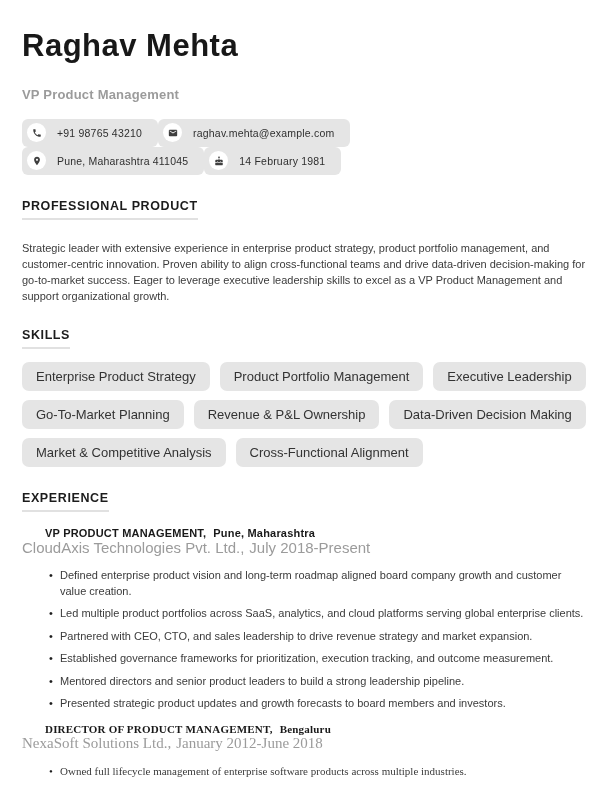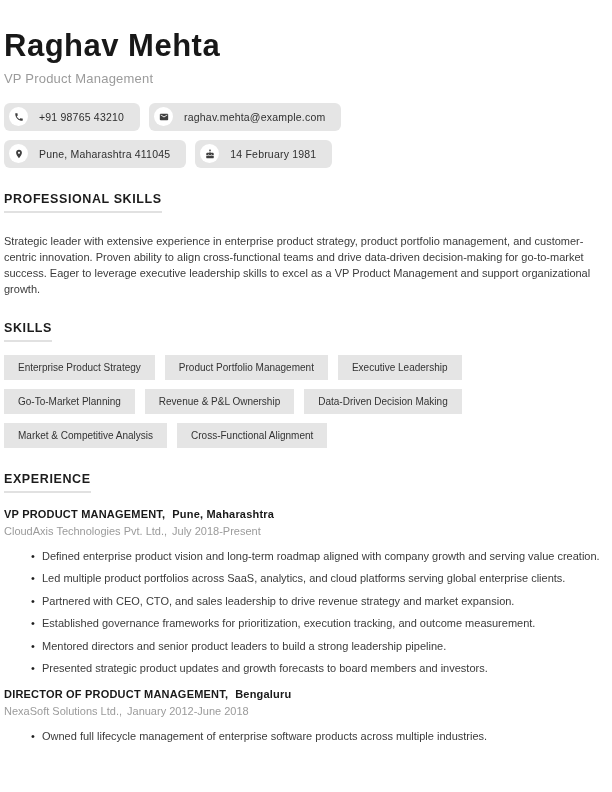--- a/index.html
+++ b/index.html
@@ -1,42 +1,42 @@
 <!DOCTYPE html>
 <html><head>
 <meta charset="utf-8">
 <style>
   html,body { margin:0; padding:0; background:#ffffff; }
   .page {
     width:612px; height:792px; background:#ffffff; box-sizing:border-box;
-    padding:30px 4px; position:relative; overflow:hidden;
+    padding:30px 22px; position:relative; overflow:hidden;
     font-family:"Liberation Sans", sans-serif;
   }
   .name { font-size:31px; font-weight:bold; color:#181818; letter-spacing:.5px; line-height:1.05; }
-  .subtitle { font-size:13px; color:#9b9b9b; margin-top:8px; letter-spacing:.2px; }
+  .subtitle { font-size:13px; color:#9b9b9b; margin-top:24px; letter-spacing:.2px;font-weight:bold; }
 
-  .contact { margin-top:17px; display:flex; flex-wrap:wrap; gap:9px; max-width:500px; }
+  .contact { margin-top:17px; display:flex; flex-wrap:wrap; max-width:500px; }
   .chip-contact { display:flex; align-items:center; background:#e5e5e5; border-radius:6px; height:28px; padding:0 16px 0 5px; }
   .icon-circle { width:19px; height:19px; border-radius:50%; background:#ffffff; display:flex; align-items:center; justify-content:center; margin-right:11px; flex:none; }
   .icon-circle svg { width:10px; height:10px; fill:#3f3f3f; }
   .chip-contact .label { font-size:10.5px; color:#2f2f2f; letter-spacing:.2px; white-space:nowrap; }
 
   .section { margin-top:21px; }
   .section-heading { display:inline-block; font-size:12.5px; font-weight:bold; color:#1c1c1c; letter-spacing:.6px; padding-bottom:5px; border-bottom:2.5px solid #e1e1e1; }
 
   .summary-text { margin-top:20px; font-size:11px; line-height:16px; color:#3b3b3b; }
 
   .skills-list { margin-top:13px; display:flex; flex-wrap:wrap; gap:9px 10px; max-width:568px; }
-  .skill-chip { background:#e5e5e5; border-radius:0; padding:7px 14px; font-size:10px; color:#333333; white-space:nowrap; }
+  .skill-chip { background:#e5e5e5; border-radius:7px; padding:7px 14px; font-size:13px; color:#333333; white-space:nowrap; }
 
   .job { margin-top:15px; }
-  .job + .job { margin-top:12px; }
-  .job-title-line { font-size:11px; font-weight:bold; color:#191919; letter-spacing:.2px; }
+  .job + .job { margin-top:12px;font-family:Liberation Serif, serif; }
+  .job-title-line { font-size:11px; font-weight:bold; color:#191919; letter-spacing:.2px;margin-left:23px; }
   .job-location { margin-left:7px; }
-  .job-company-line { margin-top:5px; font-size:11px; color:#9b9b9b; }
+  .job-company-line { font-size:15px; color:#9b9b9b; }
   .job-dates { margin-left:5px; }
   .bullets { margin:11px 0 0 0; padding:0 0 0 38px; list-style:none; }
   .bullets li { position:relative; font-size:11px; line-height:16px; color:#3b3b3b; margin-bottom:6.5px; }
   .bullets li::before { content:"\2022"; position:absolute; left:-11px; color:#1d1d1d; }
 </style>
 </head>
 <body>
 
 <div class="page">
 
@@ -72,21 +72,21 @@
       <span class="icon-circle">
         <svg viewBox="0 0 24 24">
             <path d="M12 6c1.11 0 2-.9 2-2 0-.38-.1-.73-.29-1.03L12 0l-1.71 2.97c-.19.3-.29.65-.29 1.03 0 1.1.9 2 2 2zm4.6 9.99l-1.07-1.07-1.08 1.07c-1.3 1.3-3.58 1.31-4.89 0l-1.07-1.07-1.09 1.07C6.75 16.64 5.88 17 4.96 17c-.73 0-1.4-.23-1.96-.61V21c0 .55.45 1 1 1h16c.55 0 1-.45 1-1v-4.61c-.56.38-1.23.61-1.96.61-.92 0-1.79-.36-2.44-1.01zM18 9h-5V7h-2v2H6c-1.66 0-3 1.34-3 3v1.54c0 1.08.88 1.96 1.96 1.96.52 0 1.02-.2 1.38-.57l2.14-2.13 2.13 2.13c.74.74 2.03.74 2.77 0l2.14-2.13 2.13 2.13c.37.37.86.57 1.38.57 1.08 0 1.96-.88 1.96-1.96V12c.01-1.66-1.33-3-2.99-3z"></path>
           </svg>
       </span>
       <span class="label">14 February 1981</span>
     </div>
   </div>
 
   <div class="section">
-    <div class="section-heading">PROFESSIONAL SKILLS</div>
+    <div class="section-heading">PROFESSIONAL PRODUCT</div>
     <div class="summary-text">Strategic leader with extensive experience in enterprise product strategy, product portfolio management, and customer-centric innovation. Proven ability to align cross-functional teams and drive data-driven decision-making for go-to-market success. Eager to leverage executive leadership skills to excel as a VP Product Management and support organizational growth.</div>
   </div>
 
   <div class="section">
     <div class="section-heading">SKILLS</div>
     <div class="skills-list">
       <span class="skill-chip">Enterprise Product Strategy</span>
       <span class="skill-chip">Product Portfolio Management</span>
       <span class="skill-chip">Executive Leadership</span>
       <span class="skill-chip">Go-To-Market Planning</span>
@@ -101,21 +101,21 @@
     <div class="section-heading">EXPERIENCE</div>
 
     <div class="job">
       <div class="job-title-line">
         <span>VP PRODUCT MANAGEMENT,</span><span class="job-location">Pune, Maharashtra</span>
       </div>
       <div class="job-company-line">
         <span>CloudAxis Technologies Pvt. Ltd.,</span><span class="job-dates">July 2018-Present</span>
       </div>
       <ul class="bullets">
-        <li>Defined enterprise product vision and long-term roadmap aligned with company growth and serving value creation.</li>
+        <li>Defined enterprise product vision and long-term roadmap aligned board company growth and customer value creation.</li>
         <li>Led multiple product portfolios across SaaS, analytics, and cloud platforms serving global enterprise clients.</li>
         <li>Partnered with CEO, CTO, and sales leadership to drive revenue strategy and market expansion.</li>
         <li>Established governance frameworks for prioritization, execution tracking, and outcome measurement.</li>
         <li>Mentored directors and senior product leaders to build a strong leadership pipeline.</li>
         <li>Presented strategic product updates and growth forecasts to board members and investors.</li>
       </ul>
     </div>
 
     <div class="job">
       <div class="job-title-line">

